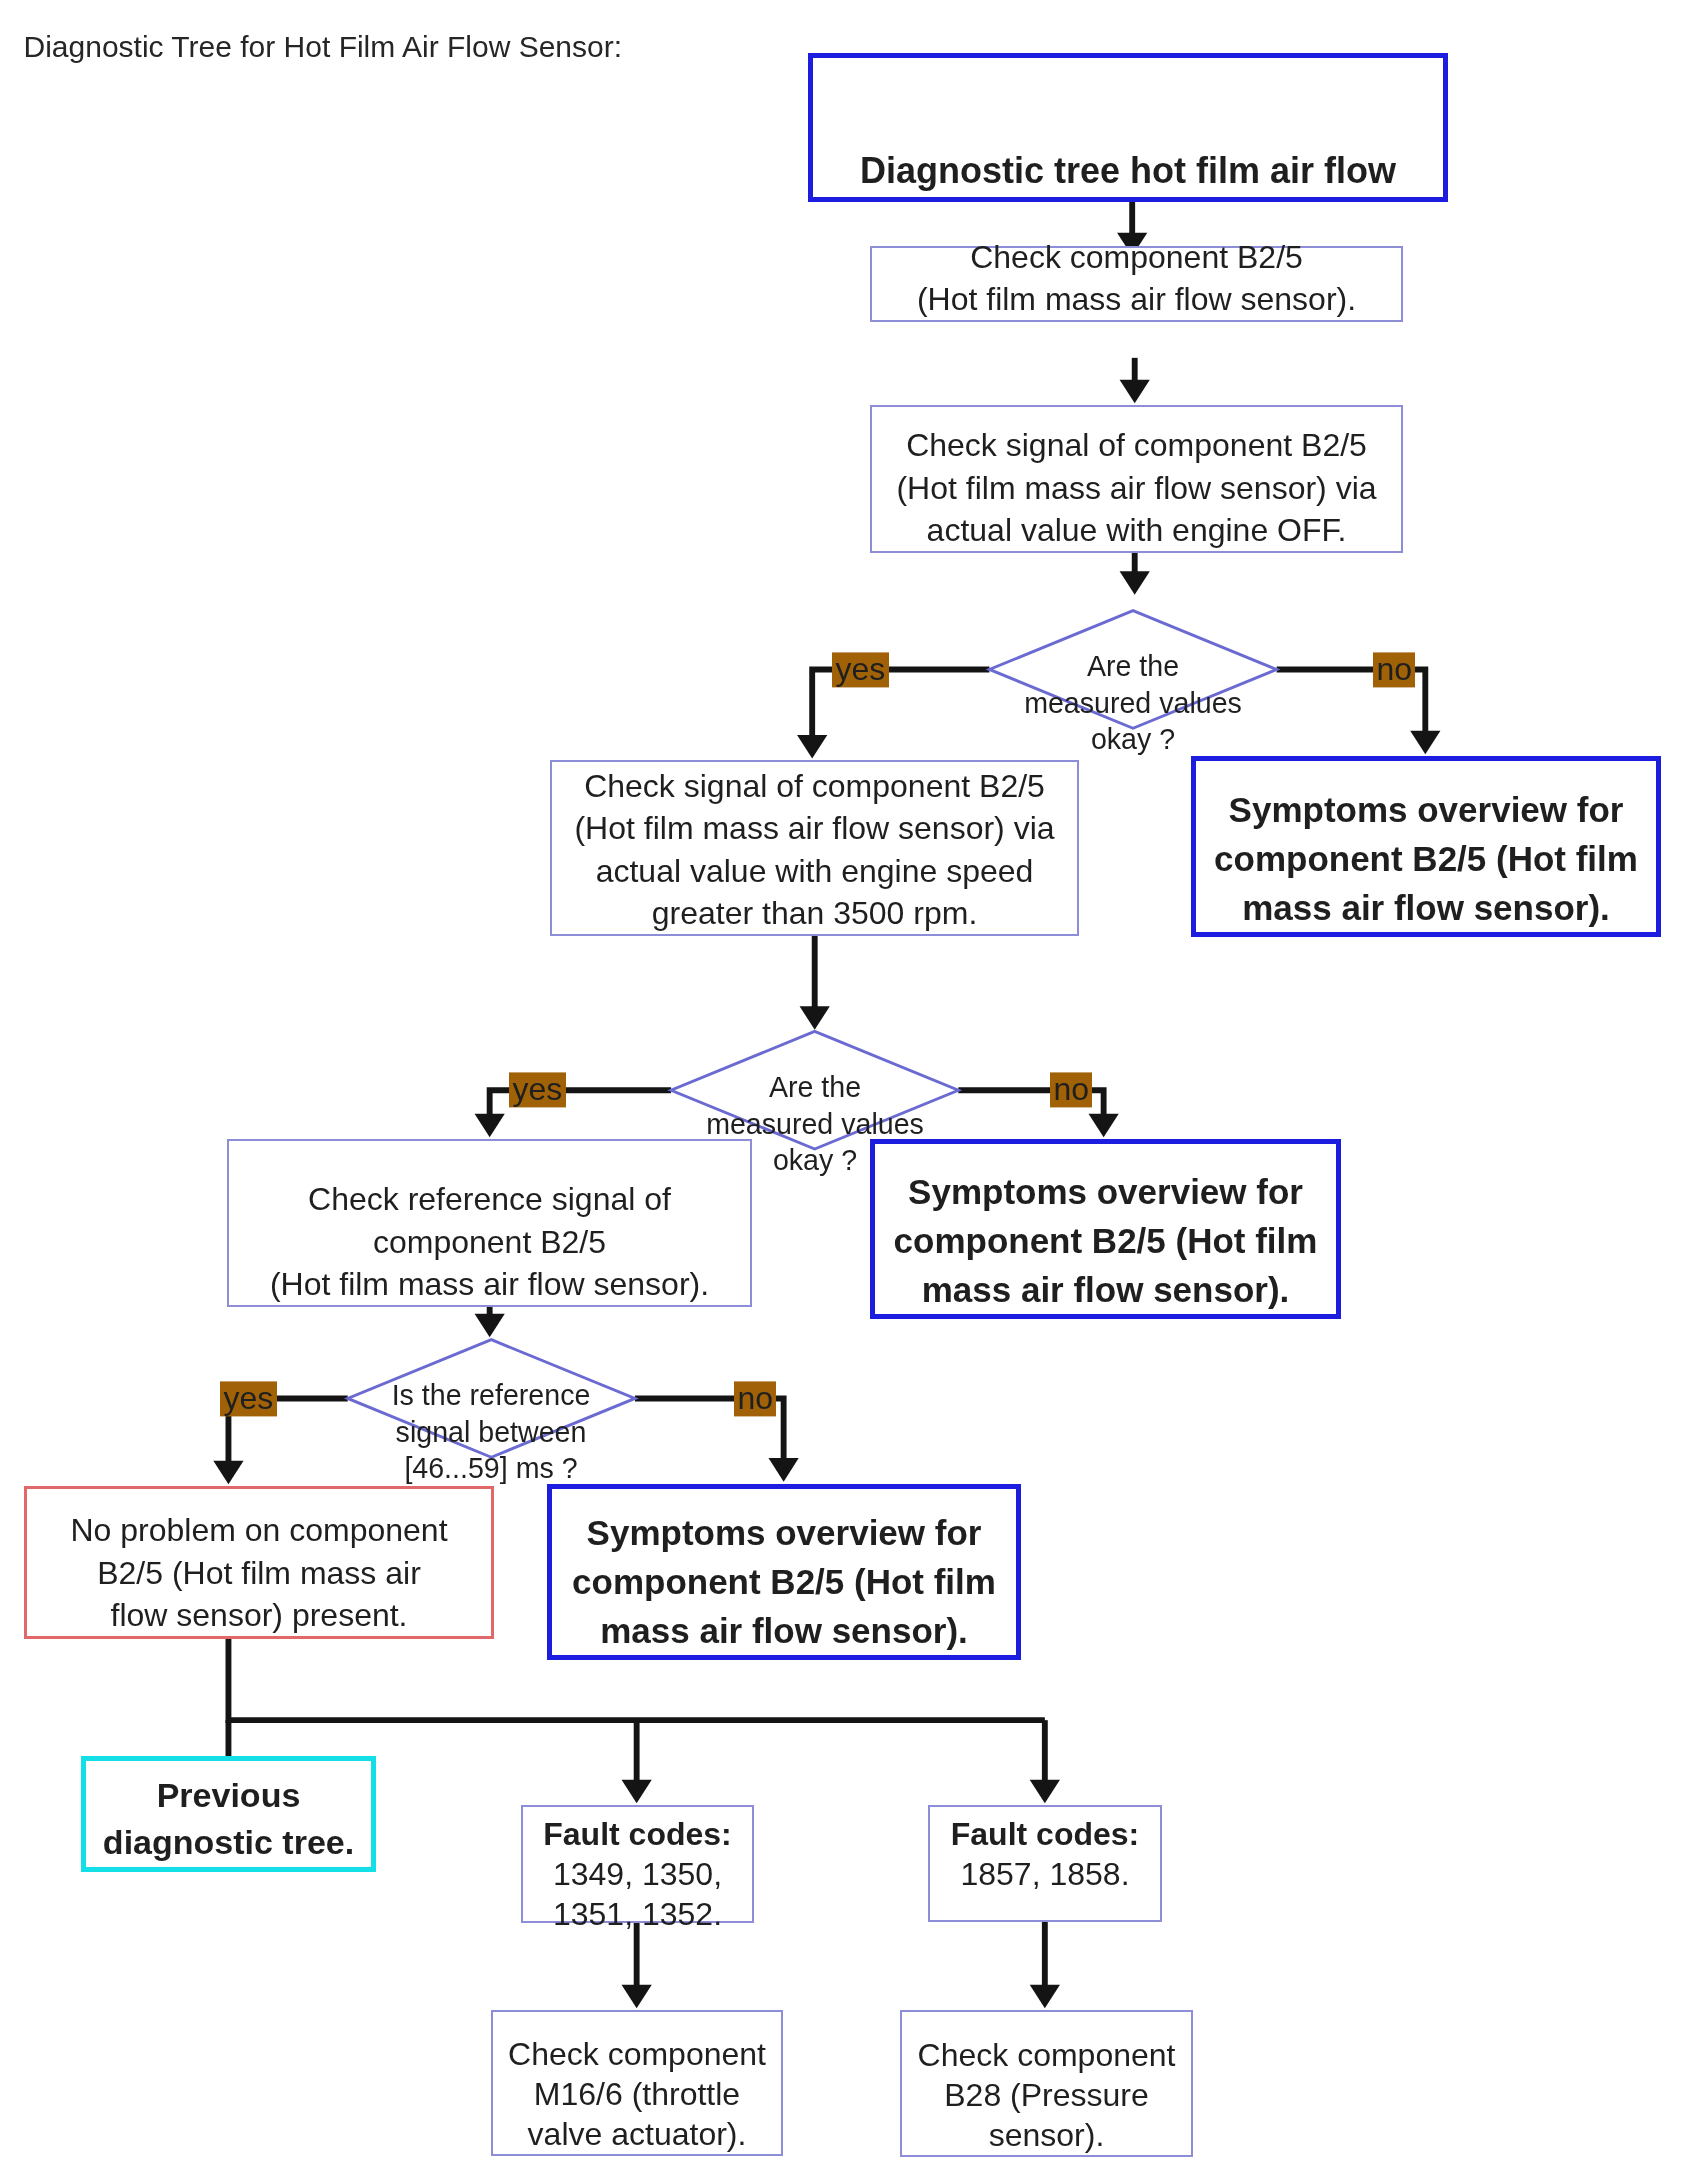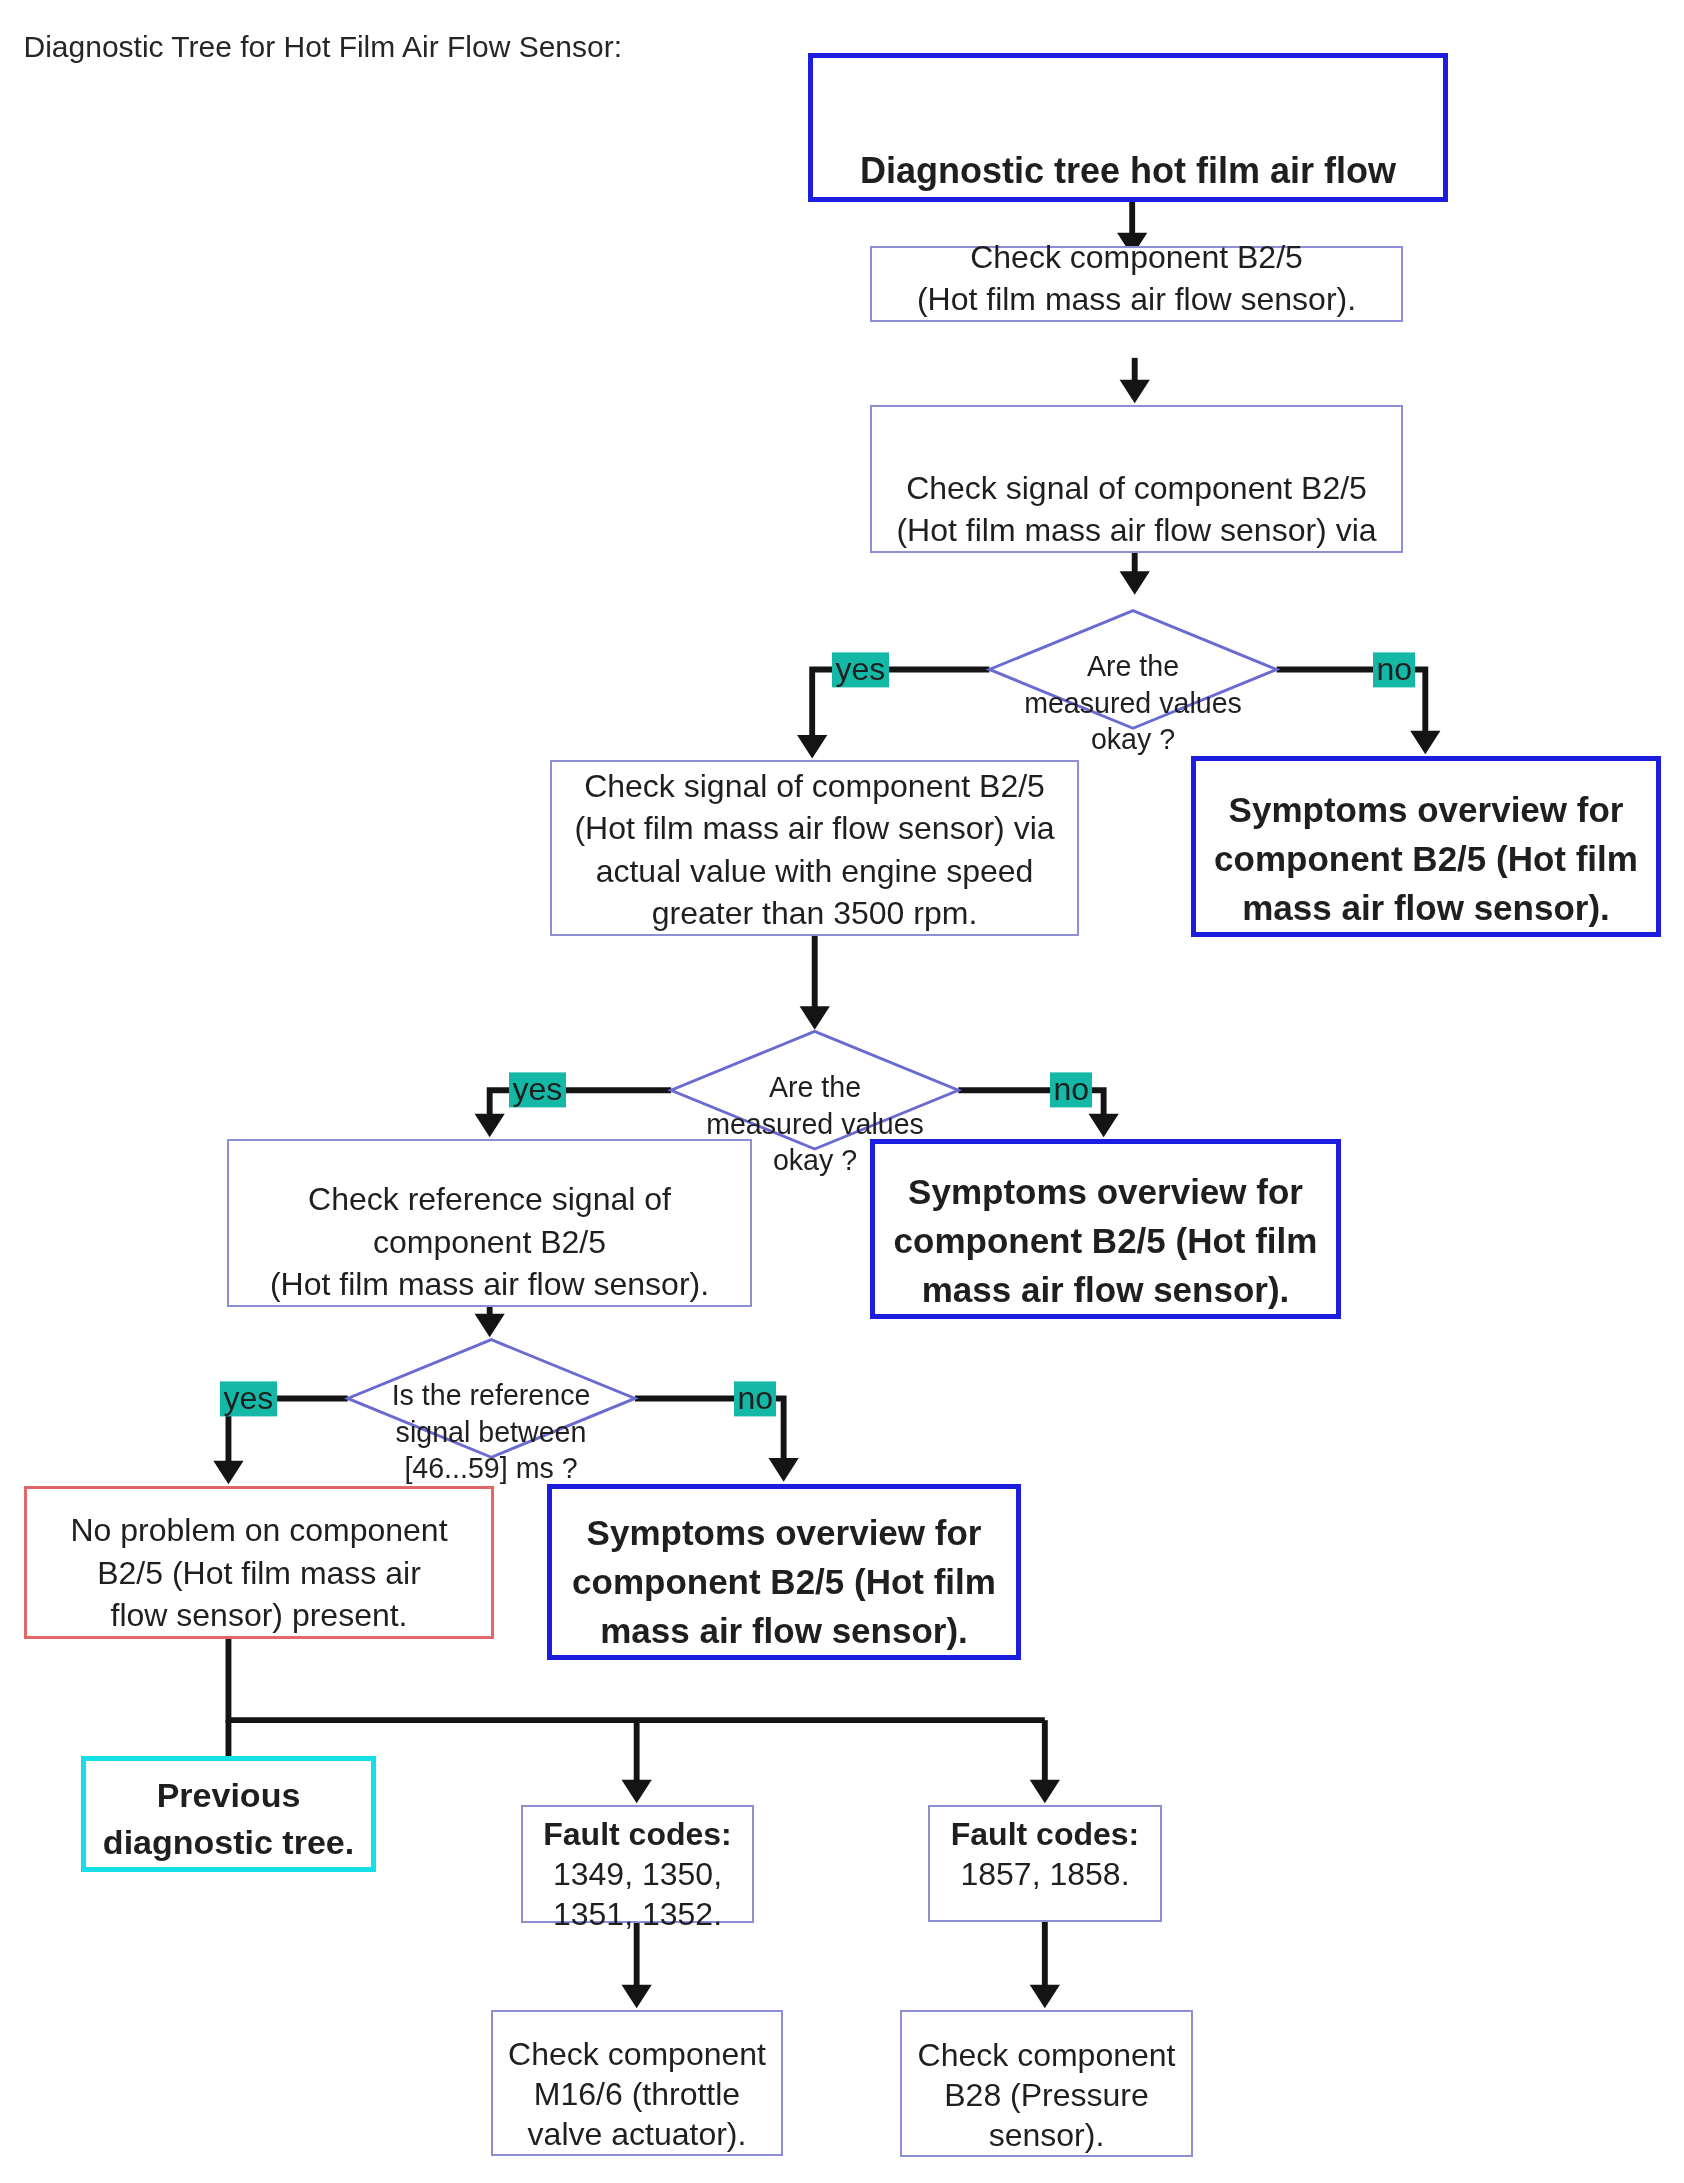--- a/index.html
+++ b/index.html
@@ -44,21 +44,21 @@
   .fault-hdr{font-weight:bold}
   .dtext{
     position:absolute;display:flex;flex-direction:column;
     justify-content:center;align-items:center;text-align:center;
     background:transparent;
     margin-top:33px;
   }
   .dtext .ln{white-space:nowrap;font-size:28.6px;line-height:1.28}
   .branch-label{
     position:absolute;font-size:32px;color:var(--text);
-    background:#14b8a6;padding:0 3.4px;transform:translateY(-50%);
+    background:#a16207;padding:0 3.4px;transform:translateY(-50%);
     line-height:1.1;
   }
 </style>
 </head>
 <body>
 
 <svg class="overlay" viewBox="0 0 2005 2599">
 
   <line class="cline" x1="1348" y1="240" x2="1348" y2="279"></line>
   <polygon class="ahead" points="1348,305 1330,277 1366,277"></polygon>
@@ -119,20 +119,21 @@
 </div>
 
 <div class="node b-thin" style="left:870px;top:246px;width:533px;height:76px">
   <div class="ln">Check component B2/5</div>
   <div class="ln">(Hot film mass air flow sensor).</div>
 </div>
 
 <div class="node b-thin" style="left:870px;top:405px;width:533px;height:148px">
   <div class="ln">Check signal of component B2/5</div>
   <div class="ln">(Hot film mass air flow sensor) via</div>
+  <div class="ln">actual value with engine OFF.</div>
 </div>
 
 <div class="dtext" style="left:965px;top:611px;width:336px;height:118px">
   <div class="ln">Are the</div>
   <div class="ln">measured values</div>
   <div class="ln">okay ?</div>
 </div>
 <div class="branch-label" style="left:832px;top:670px">yes</div>
 <div class="branch-label" style="left:1373px;top:670px">no</div>
 

